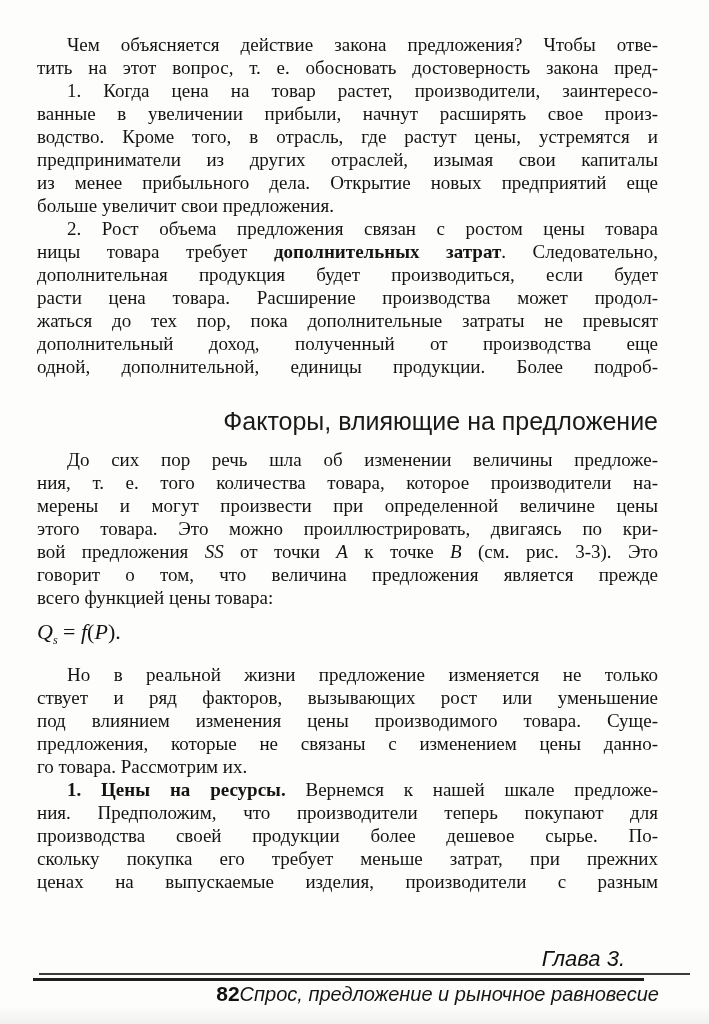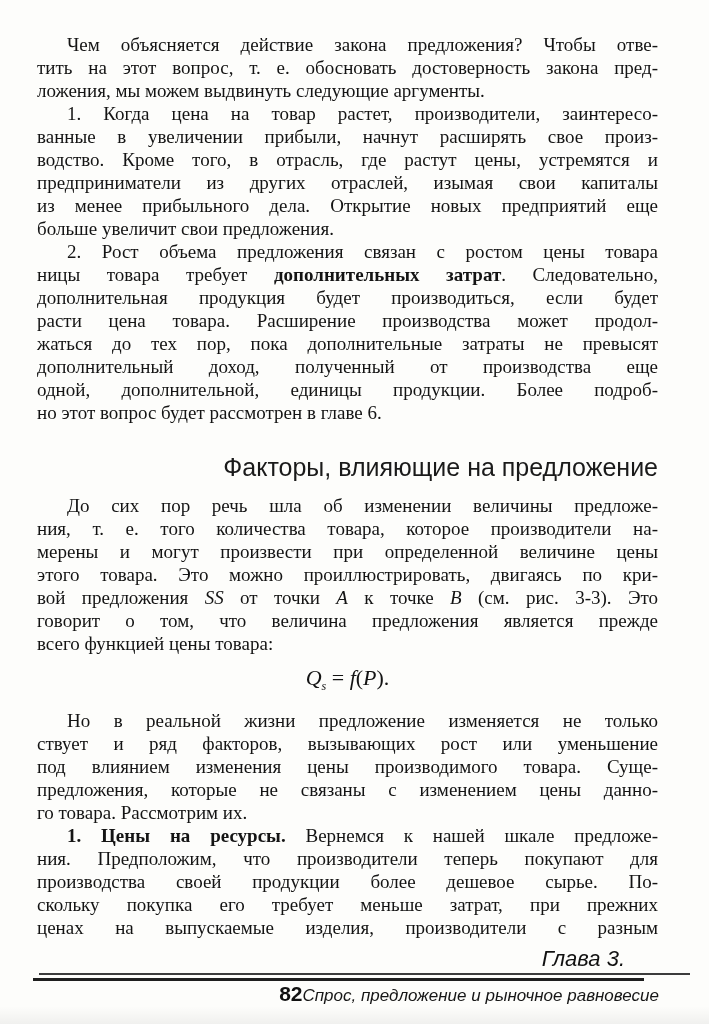--- a/index.html
+++ b/index.html
@@ -49,21 +49,21 @@
   }
   .section-heading {
     font-family: "Liberation Sans", sans-serif;
     font-size: 25px;
     line-height: 26px;
     text-align: right;
     margin: 30px 0 14px 0;
     color: #1a1a1a;
   }
   .formula {
-    text-align: center;
+    text-align: left;
     font-family: "Liberation Serif", serif;
     font-size: 22px;
     line-height: 30px;
     margin: 8px 0 8px 0;
     color: #141414;
   }
   .chapter-label {
     position: absolute;
     top: 949px;
     right: 84px;
@@ -100,52 +100,50 @@
   }
   .page-number {
     font-family: "Liberation Sans", sans-serif;
     font-weight: bold;
     font-size: 21px;
     color: #111111;
   }
   .running-title {
     font-family: "Liberation Sans", sans-serif;
     font-style: italic;
-    font-size: 17px;
+    font-size: 20px;
     color: #161616;
   }
 </style>
 </head>
 <body>
 
 <div class="page">
 
   <main class="text-col" id="text-col">
       <div class="para">
         <div class="line first"><span>Чем объясняется действие закона предложения? Чтобы отве-</span></div>
         <div class="line"><span>тить на этот вопрос, т. е. обосновать достоверность закона пред-</span></div>
-        <div class="line last"><span>ложения, мы можем выдвинуть следующие аргументы.</span></div>
       </div>
       <div class="para">
         <div class="line first"><span>1. Когда цена на товар растет, производители, заинтересо-</span></div>
         <div class="line"><span>ванные в увеличении прибыли, начнут расширять свое произ-</span></div>
         <div class="line"><span>водство. Кроме того, в отрасль, где растут цены, устремятся и</span></div>
         <div class="line"><span>предприниматели из других отраслей, изымая свои капиталы</span></div>
         <div class="line"><span>из менее прибыльного дела. Открытие новых предприятий еще</span></div>
         <div class="line last"><span>больше увеличит свои предложения.</span></div>
       </div>
       <div class="para">
         <div class="line first"><span>2. Рост объема предложения связан с ростом цены товара</span></div>
         <div class="line"><span>ницы товара требует </span><span class="b">дополнительных затрат</span><span>. Следовательно,</span></div>
         <div class="line"><span>дополнительная продукция будет производиться, если будет</span></div>
         <div class="line"><span>расти цена товара. Расширение производства может продол-</span></div>
         <div class="line"><span>жаться до тех пор, пока дополнительные затраты не превысят</span></div>
         <div class="line"><span>дополнительный доход, полученный от производства еще</span></div>
         <div class="line"><span>одной, дополнительной, единицы продукции. Более подроб-</span></div>
-        <div class="line last"><span>но этот вопрос будет рассмотрен в главе 6.</span></div>
       </div>
       <div class="section-heading">Факторы, влияющие на предложение</div>
       <div class="para">
         <div class="line first"><span>До сих пор речь шла об изменении величины предложе-</span></div>
         <div class="line"><span>ния, т. е. того количества товара, которое производители на-</span></div>
         <div class="line"><span>мерены и могут произвести при определенной величине цены</span></div>
         <div class="line"><span>этого товара. Это можно проиллюстрировать, двигаясь по кри-</span></div>
         <div class="line"><span>вой предложения </span><span class="i">SS</span><span> от точки </span><span class="i">А</span><span> к точке </span><span class="i">В</span><span> (см. рис. 3-3). Это</span></div>
         <div class="line"><span>говорит о том, что величина предложения является прежде</span></div>
         <div class="line last"><span>всего функцией цены товара:</span></div>

